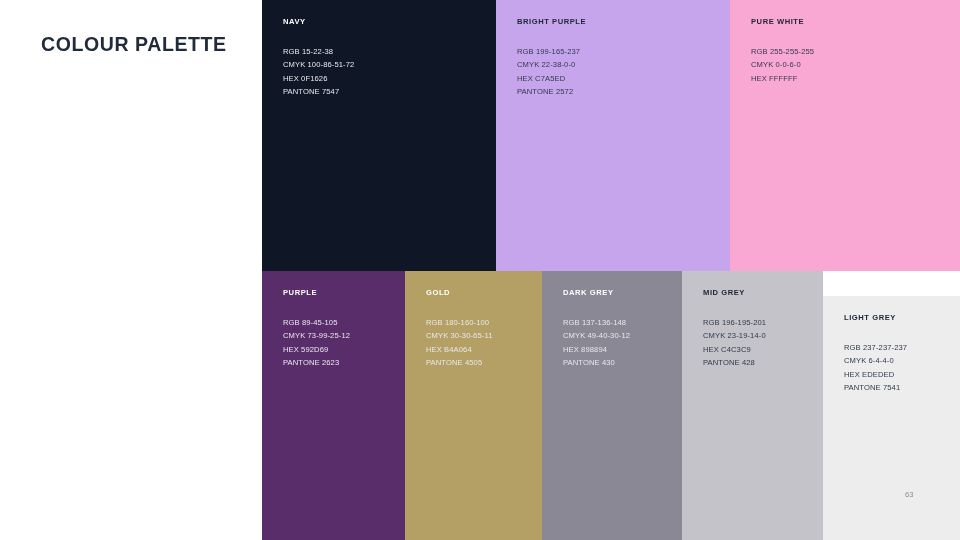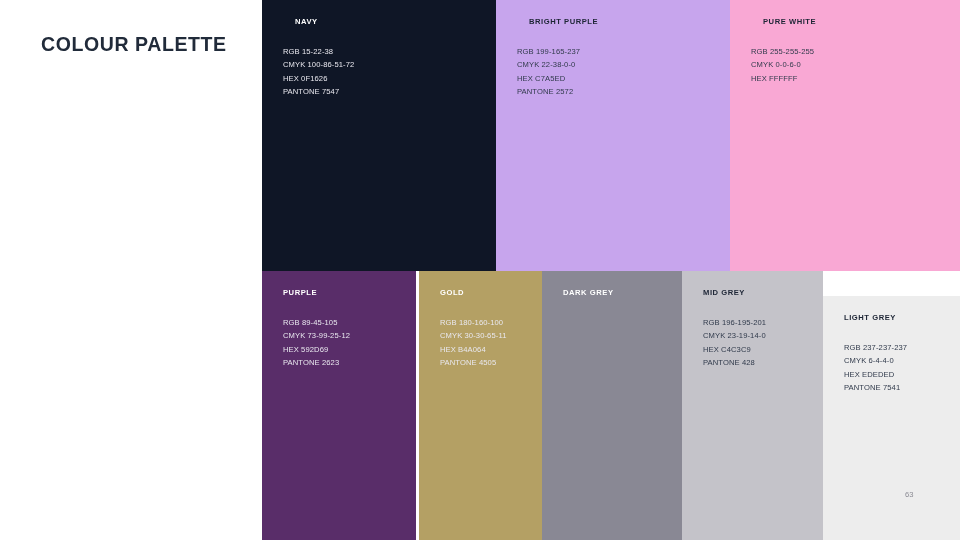--- a/index.html
+++ b/index.html
@@ -60,21 +60,21 @@
   }
 
   
   .tone-light .swatch-name { color: #ffffff; }
   .tone-light .swatch-specs { color: #e9e8ef; }
 
   .tone-dark .swatch-name { color: #1d2535; }
   .tone-dark .swatch-specs { color: #303a4b; }
 
   
-  .row-top .swatch-name  { top: 17px; margin-left: 12px; }
+  .row-top .swatch-name  { top: 17px; }
   .row-top .swatch-specs { top: 45px; }
 
   #sw-navy {
     left: 262px; top: 0px; width: 234px; height: 271px;
     background: #0f1626;
   }
   #sw-bright-purple {
     left: 496px; top: 0px; width: 234px; height: 271px;
     background: #c7a5ed;
   }
@@ -85,21 +85,21 @@
 
   
   .row-bottom .swatch-name  { top: 17px; }
   .row-bottom .swatch-specs { top: 45px; }
 
   #sw-purple {
     left: 262px; top: 271px; width: 154px; height: 269px;
     background: #592d69;
   }
   #sw-gold {
-    left: 419px; top: 271px; width: 137px; height: 269px;
+    left: 405px; top: 271px; width: 137px; height: 269px;
     background: #b4a064;
   }
   #sw-dark-grey {
     left: 542px; top: 271px; width: 140px; height: 308px;
     background: #898894;
   }
   #sw-mid-grey {
     left: 682px; top: 271px; width: 141px; height: 269px;
     background: #c4c3c9;
     padding-left: 21px;
@@ -172,20 +172,26 @@
     <div class="swatch-specs">
       <div>RGB 180-160-100</div>
       <div>CMYK 30-30-65-11</div>
       <div>HEX B4A064</div>
       <div>PANTONE 4505</div>
     </div>
   </div>
 
   <div class="swatch row-bottom tone-light" id="sw-dark-grey" style="background: rgb(137, 136, 148);">
     <div class="swatch-name">DARK GREY</div>
+    <div class="swatch-specs">
+      <div>RGB 137-136-148</div>
+      <div>CMYK 49-40-30-12</div>
+      <div>HEX 898894</div>
+      <div>PANTONE 430</div>
+    </div>
   </div>
 
   <div class="swatch row-bottom tone-dark" id="sw-mid-grey" style="background: rgb(196, 195, 201);">
     <div class="swatch-name">MID GREY</div>
     <div class="swatch-specs">
       <div>RGB 196-195-201</div>
       <div>CMYK 23-19-14-0</div>
       <div>HEX C4C3C9</div>
       <div>PANTONE 428</div>
     </div>

